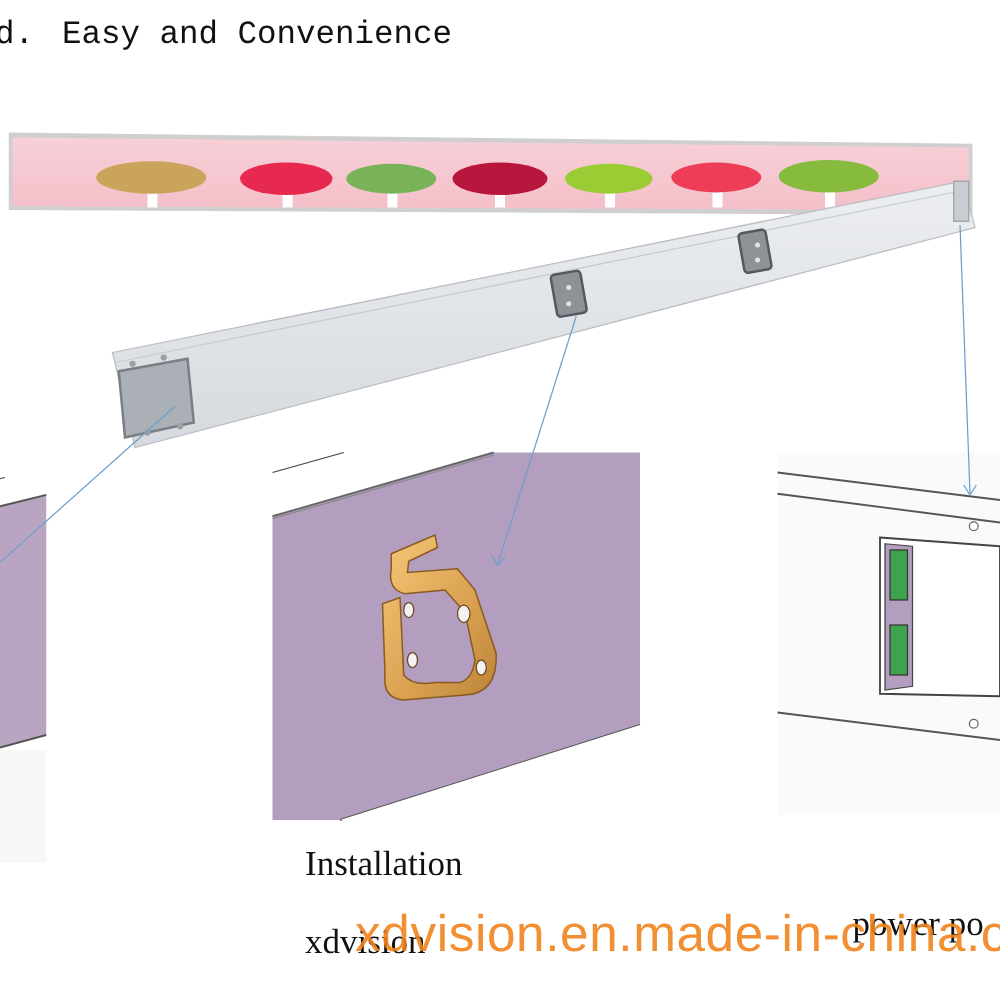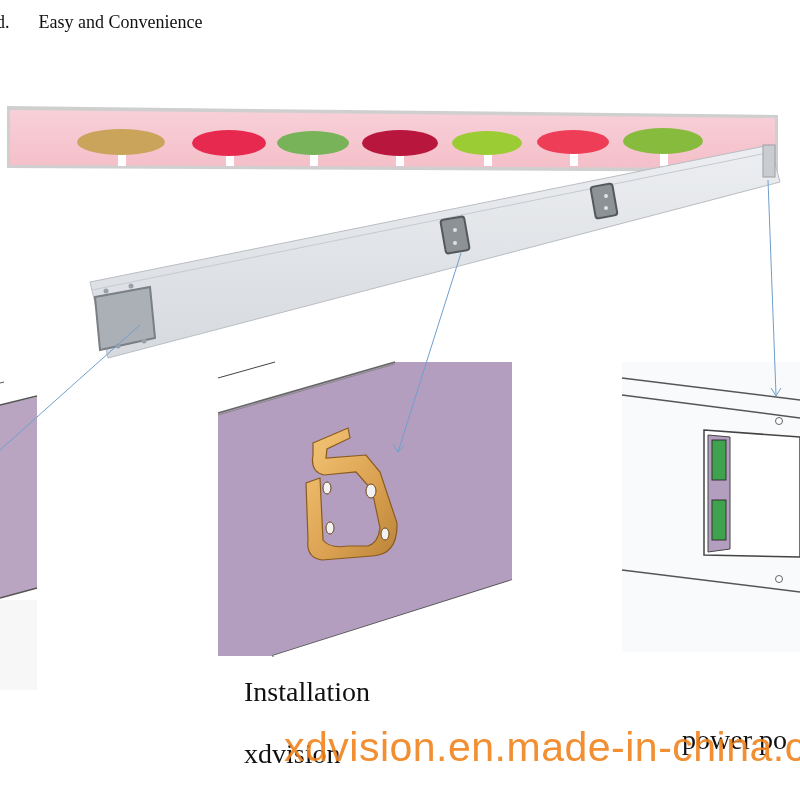--- a/index.html
+++ b/index.html
@@ -1,19 +1,19 @@
 <!DOCTYPE html>
 <html><head>
 <meta charset="utf-8">
 <style>
   html, body { margin:0; padding:0; }
   body { width:800px; height:794px; background:#ffffff; position:relative; overflow:hidden;
          font-family:"Liberation Serif", "DejaVu Serif", serif; color:#111; }
   .abs { position:absolute; }
-  .heading { left:0; top:12px; font-size:18px; white-space:nowrap; }
+  .heading { left:0; top:12px; font-size:26px; white-space:nowrap;font-family:Liberation Mono, monospace; }
   .heading .num { display:inline-block; width:38px; margin-left:-4px; }
   .caption { font-size:28px; white-space:nowrap; }
   .watermark { font-family:"Liberation Sans","DejaVu Sans",sans-serif; font-size:41px; color:#f0831c;
                opacity:0.9; white-space:nowrap; letter-spacing:0.5px; }
   svg { position:absolute; left:0; top:0; }
 </style>
 </head>
 <body>
 
 <div class="abs heading">

